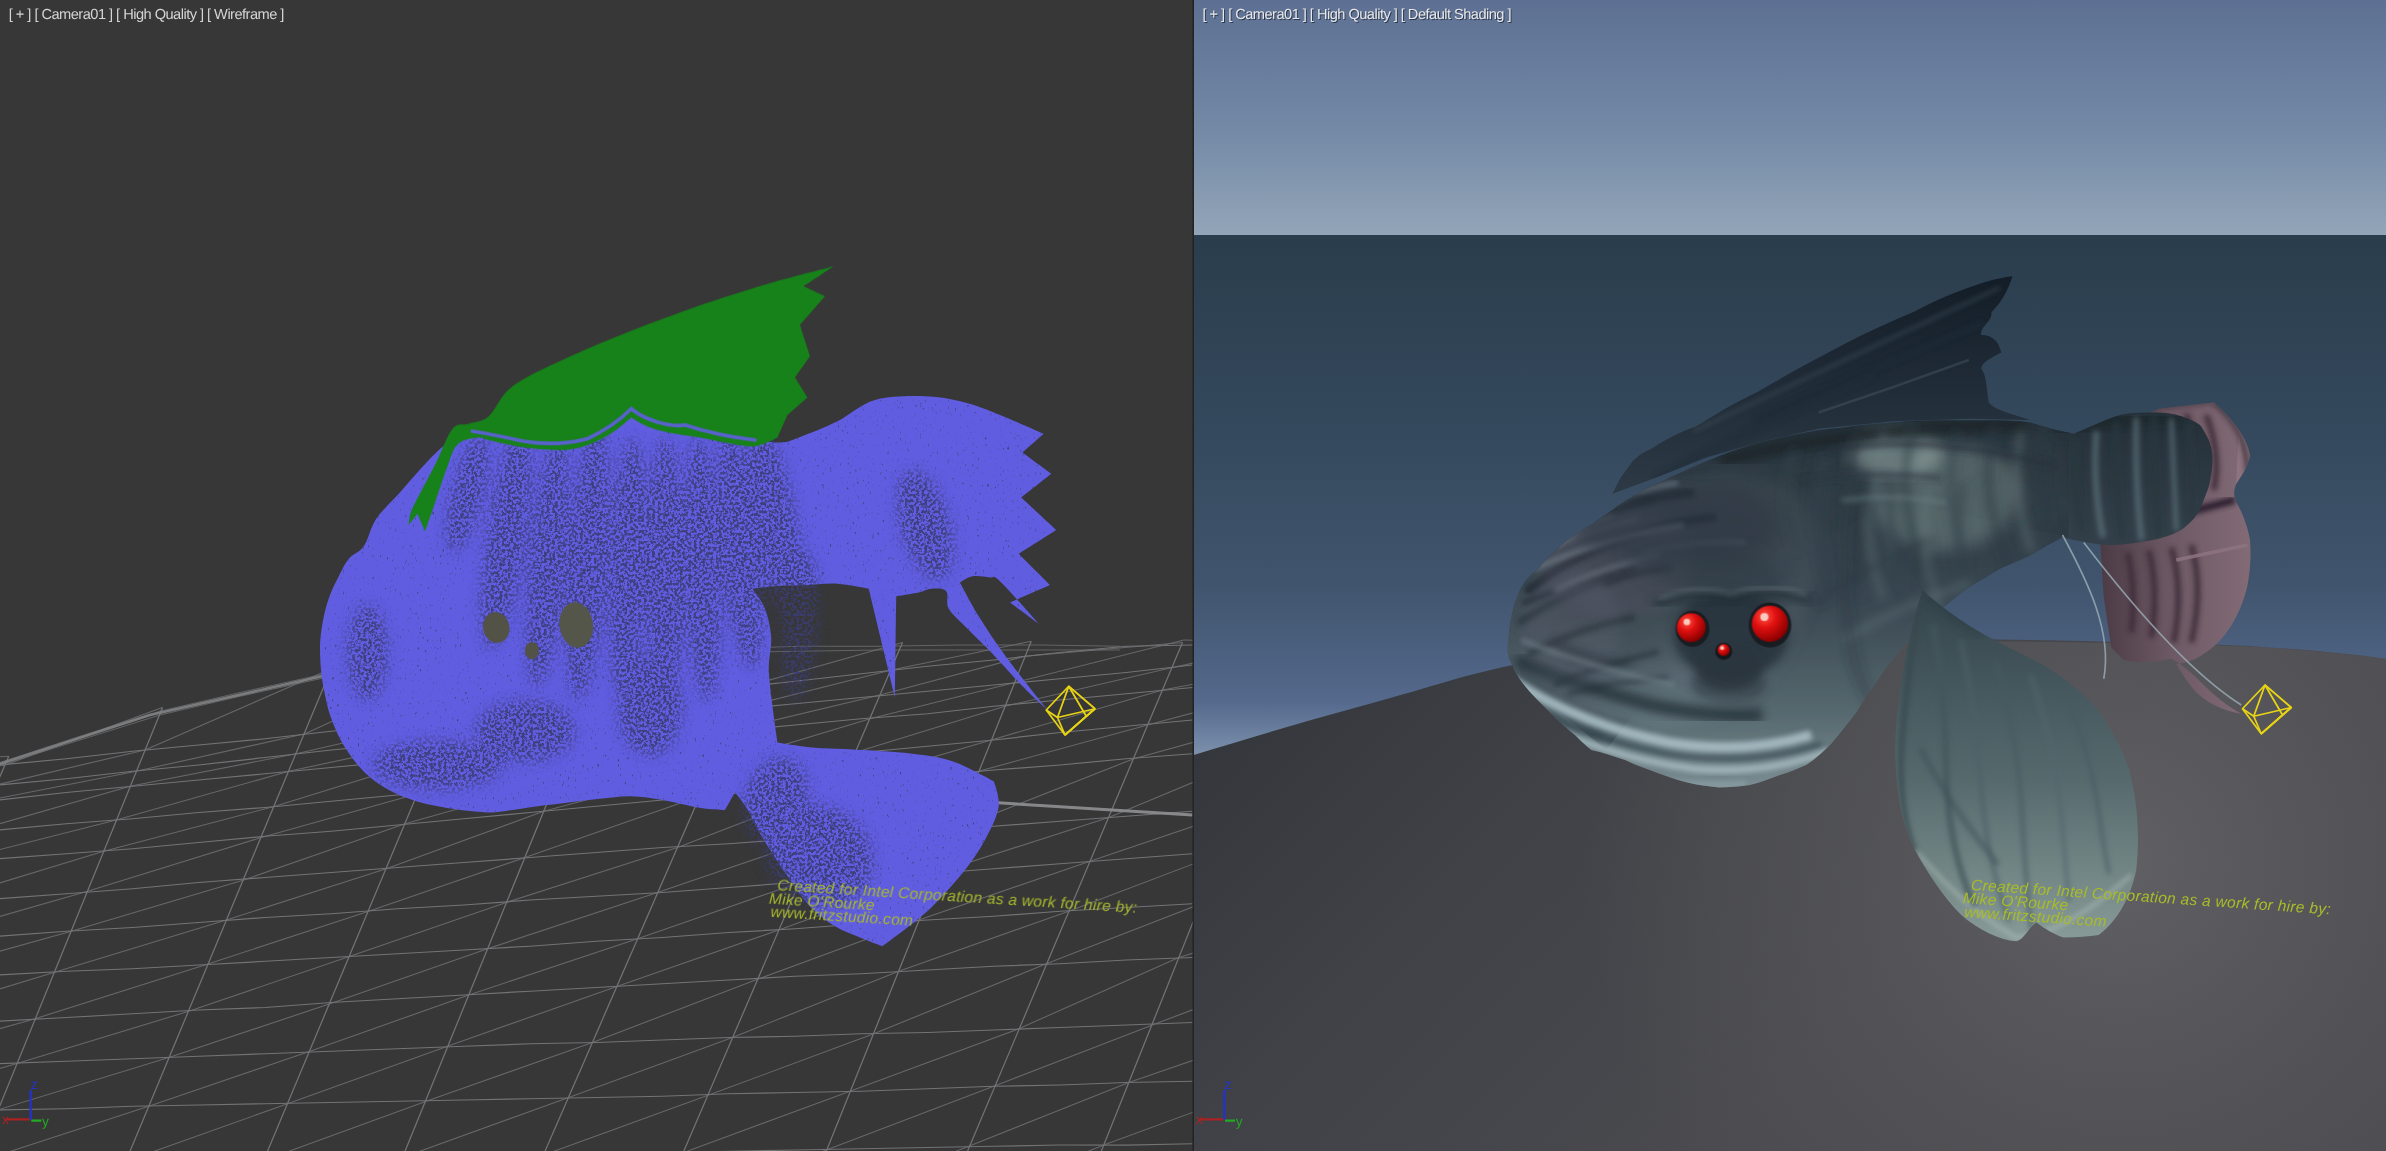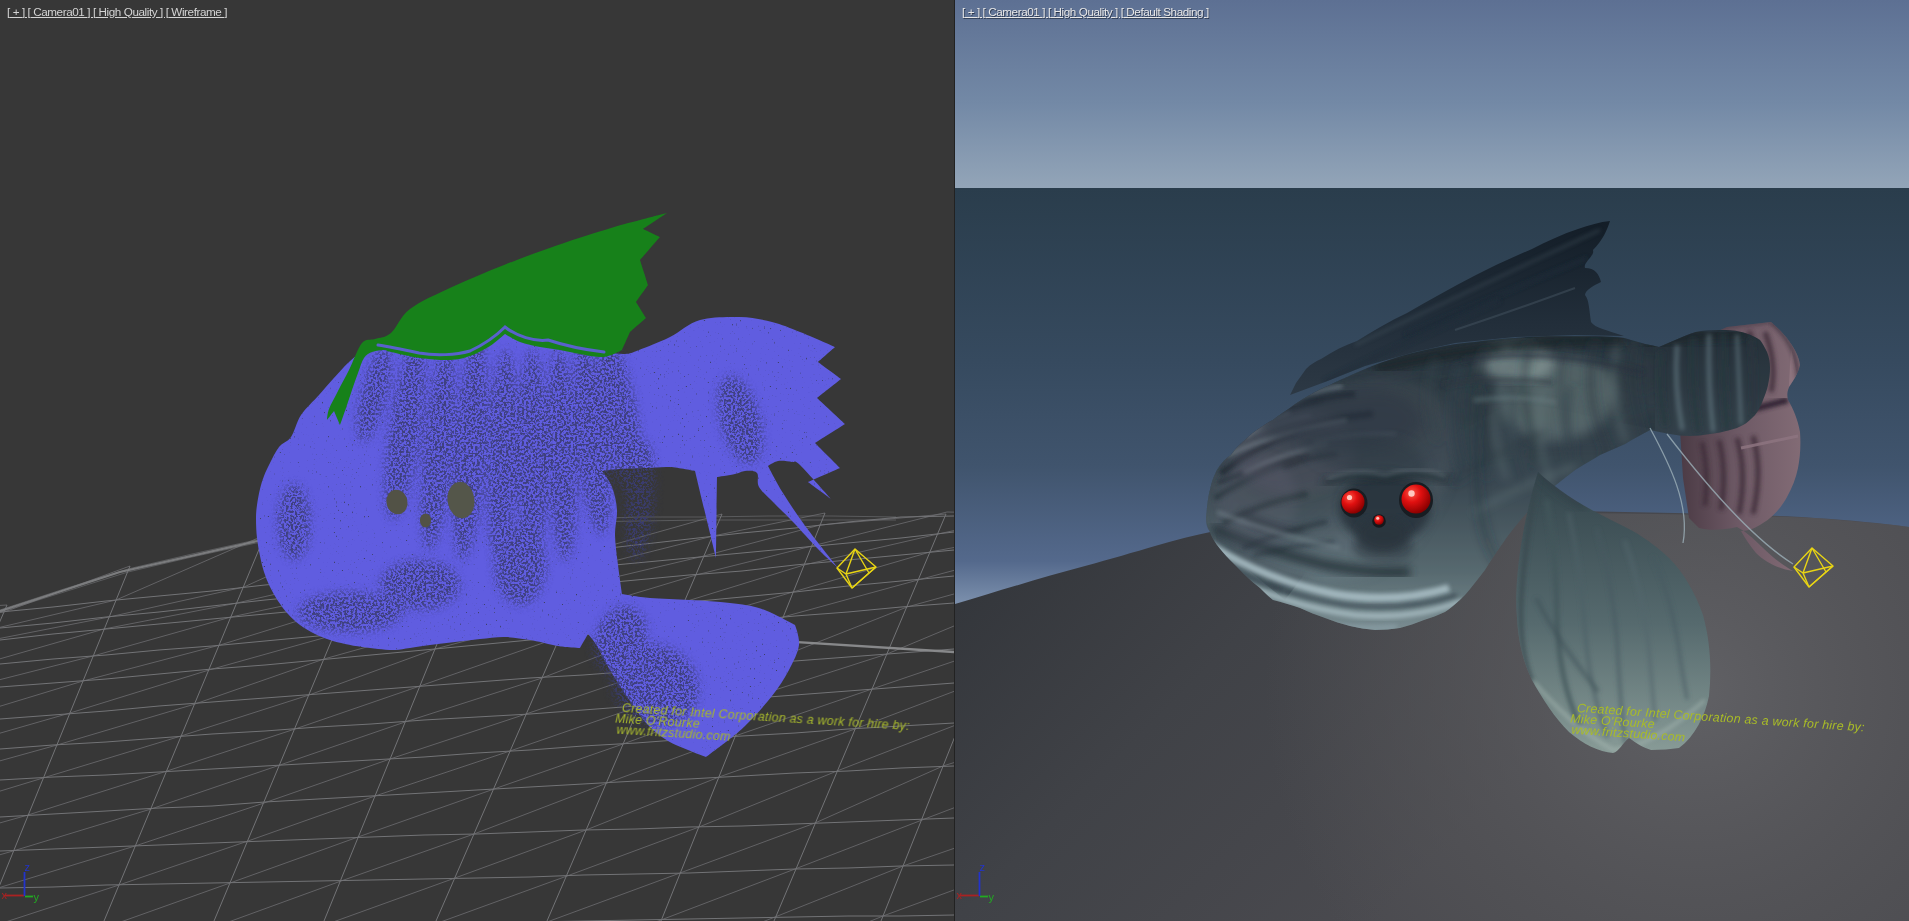--- a/index.html
+++ b/index.html
@@ -1,18 +1,18 @@
 <!DOCTYPE html>
 <html><head><meta charset="utf-8">
 <style>
 html,body{margin:0;padding:0;background:#222;}
 body{width:1909px;height:921px;overflow:hidden;position:relative;font-family:"Liberation Sans",sans-serif;}
 #left{position:absolute;left:0;top:0;width:954px;height:921px;background:#373737;overflow:hidden;}
 #right{position:absolute;left:955px;top:0;width:954px;height:921px;overflow:hidden;}
-.vplabel{position:absolute;left:7px;top:5px;font-size:11.7px;color:#d4d4d4;letter-spacing:-0.42px;text-decoration:underline;}
+.vplabel{position:absolute;left:7px;top:5px;font-size:11.7px;color:#d4d4d4;letter-spacing:-0.42px;}
 #right .vplabel{color:#e8e8e8;text-shadow:0.8px 0.8px 0 rgba(30,40,60,0.8);}
 </style></head>
 <body>
 <div id="left">
 <svg width="954" height="921" viewBox="0 0 954 921" xmlns="http://www.w3.org/2000/svg">
 <g stroke="#76777a" stroke-width="1" fill="none" opacity="0.95">
 <path d="M0,612 L53,607 L106,601 L159,596 L212,591 L265,585 L318,580 L371,574 L424,568 L477,562 L530,556 L583,551 L636,545 L689,539 L742,533 L795,528 L848,522 L901,517 L954,516"></path>
 <path d="M0,628 L53,623 L106,617 L159,612 L212,606 L265,600 L318,595 L371,589 L424,584 L477,578 L530,573 L583,568 L636,563 L689,558 L742,553 L795,548 L848,543 L901,538 L954,532"></path>
 <path d="M0,640 L53,634 L106,629 L159,624 L212,619 L265,614 L318,609 L371,604 L424,599 L477,595 L530,590 L583,585 L636,580 L689,575 L742,571 L795,565 L848,560 L901,555 L954,550"></path>
 <path d="M0,664 L53,659 L106,655 L159,650 L212,646 L265,641 L318,636 L371,632 L424,627 L477,622 L530,617 L583,612 L636,607 L689,602 L742,597 L795,592 L848,586 L901,581 L954,576"></path>

